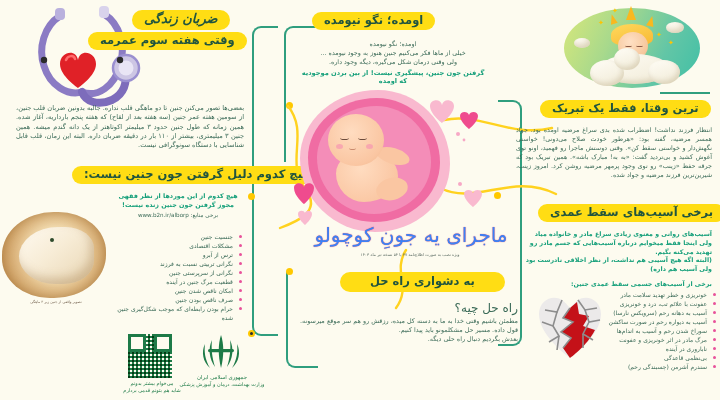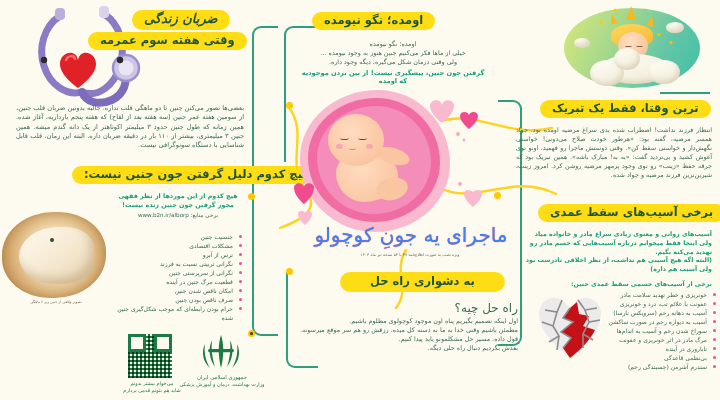--- a/index.html
+++ b/index.html
@@ -364,21 +364,20 @@
     <div style="font-size:20px; font-weight:normal; color:#3b82f6; line-height:1.1;
                 text-shadow: 0 0 1px #e8344e;">ماجرای یه جونِ کوچولو</div>
   </div>
   <div style="position:absolute; left:300px; top:252px; width:220px; text-align:center;
               font-size:4px; color:#5d6d64;">ویژه نصب به صورت اطلاع‌نامه ۳۷ یا ۵۴ نسخه تیر ماه ۱۴۰۳</div>
 
   <div class="pill" style="position:absolute; left:340px; top:272px; font-size:11.5px; padding:3px 30px 4px;">به دشواری راه حل</div>
 
   <div class="panel" style="left:300px; top:300px; width:218px;">
     <div class="body-txt" style="font-size:12px; text-align:left;">راه حل چیه؟</div>
-    <div class="body-txt" style="font-size:6.4px;">اول اینکه تصمیم بگیریم پناه اون موجود کوچولوی مظلوم باشیم.</div>
     <div class="body-txt" style="font-size:6.4px;">مطمئن باشیم وقتی خدا به ما به دسته کل میده، رزقش رو هم سر موقع میرسونه. قول داده. مسیر حل مشکلمونو باید پیدا کنیم.</div>
     <div class="body-txt" style="font-size:6.4px; text-align:right;">بعدش بگردیم دنبال راه حلی دیگه.</div>
   </div>
 
   <div class="baby-art">
     <div class="baby-blob"></div>
     <div class="crown-spike" style="left:52px; top:10px; transform:rotate(-16deg) scale(.7);"></div>
     <div class="crown-spike" style="left:70px; top:4px;"></div>
     <div class="crown-spike" style="left:90px; top:12px; transform:rotate(14deg) scale(.75);"></div>
     <div class="baby-hat"></div>

